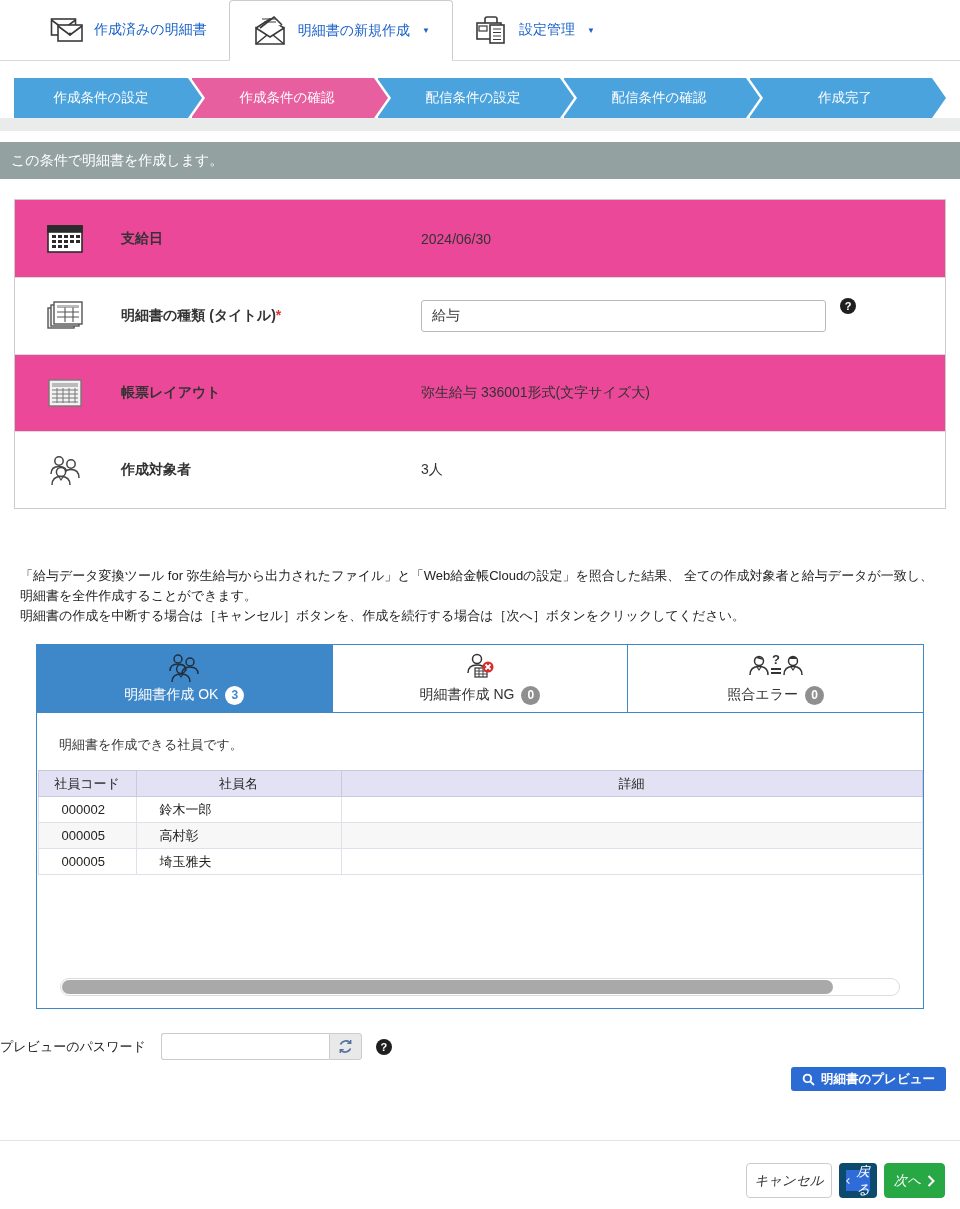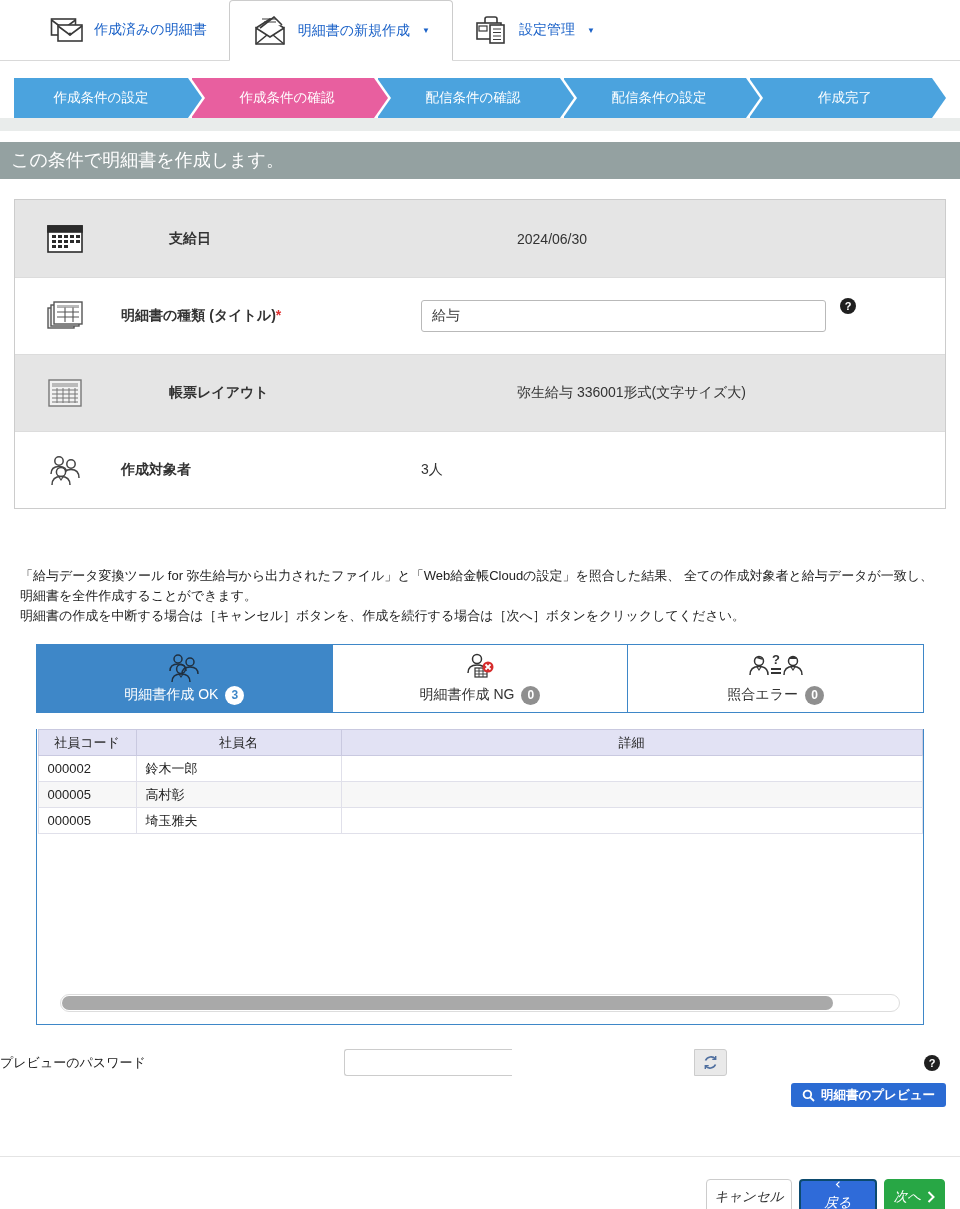--- a/index.html
+++ b/index.html
@@ -20,25 +20,25 @@
   .steps { display:flex; margin:17px 14px 0; height:40px; }
   .step { position:relative; flex:1; background:#4ba3de; color:#fff; display:flex; align-items:center; justify-content:center; font-size:13.5px; margin-right:4px; }
   .step:last-child { margin-right:14px; }
   .step::after { content:""; position:absolute; right:-14px; top:0; border-top:20px solid transparent; border-bottom:20px solid transparent; border-left:14px solid #4ba3de; z-index:2; }
   .step:not(:first-child)::before { content:""; position:absolute; left:-1px; top:0; border-top:20px solid transparent; border-bottom:20px solid transparent; border-left:14px solid #fff; z-index:1; }
   .step:not(:first-child) { padding-left:8px; }
   .step.active { background:#e85f9f; }
   .step.active::after { border-left-color:#e85f9f; }
   .steps-substrip { height:13px; background:#e9eceb; }
   
-  .banner { margin-top:11px; height:37px; background:#94a1a1; color:#fff; font-size:18px; line-height:37px; padding-left:11px; }
+  .banner { margin-top:11px; height:37px; background:#94a1a1; color:#fff; font-size:14px; line-height:37px; padding-left:11px; }
   
   .form-panel { margin:20px 14px 0; border:1px solid #ccc; }
   .form-row { position:relative; height:77px; display:flex; align-items:center; background:#fff; }
-  .form-row.alt { background:#e5e5e5;gap:48px; }
+  .form-row.alt { background:#ec4899; }
   .form-row + .form-row { border-top:1px solid #dcdcdc; }
   .form-row .ficon { margin-left:30px; width:40px; display:flex; justify-content:center; }
   .form-row .flabel { margin-left:36px; width:300px; font-weight:bold; font-size:14px; }
   .form-row .flabel .req { color:#e03131; }
   .form-row .fvalue { font-size:14px; }
   .title-input { width:405px; height:32px; border:1px solid #b9b9b9; border-radius:3px; padding:0 10px; font-size:14px; font-family:inherit; color:#333; }
   .help-dot { width:16px; height:16px; border-radius:50%; background:#1f1f1f; color:#fff; font-size:11px; font-weight:bold; display:inline-flex; align-items:center; justify-content:center; cursor:pointer; }
   .form-row .help-dot { position:absolute; right:89px; top:20px; }
   
   .desc { margin:57px 20px 0; font-size:13px; color:#222; line-height:20px; }
@@ -48,39 +48,39 @@
   .rtab { flex:1; border:1px solid #3e87c8; background:#fff; display:flex; flex-direction:column; align-items:center; justify-content:center; gap:3px; cursor:pointer; }
   .rtab + .rtab { border-left:none; }
   .rtab.active { background:#3e87c8; color:#fff; }
   .rlabel-row { display:flex; align-items:center; gap:7px; font-size:14px; }
   .cbadge { width:19px; height:19px; border-radius:50%; background:#8f8f8f; color:#fff; font-size:12px; font-weight:bold; display:flex; align-items:center; justify-content:center; }
   .rtab.active .cbadge { background:#fff; color:#3e87c8; }
   .result-panel { position:relative; border:1px solid #3e87c8; border-top:none; height:296px; background:#fff; }
   .panel-note { padding:23px 0 0 22px; font-size:13px; }
   .emp-table { margin:16px auto 0; width:840px; border-collapse:collapse; font-size:13px; table-layout:fixed; }
   .emp-table th { background:#e2e2f4; border:1px solid #c9c9e0; height:26px; font-weight:normal; text-align:center; color:#222; }
-  .emp-table td { border:1px solid #e0e0ea; height:26px; padding-left:9px; color:#222; }
+  .emp-table td { border:1px solid #e0e0ea; height:26px; padding-left:23px; color:#222; }
   .emp-table tr.odd td { background:#f7f7f7; }
   .col-code { width:98px; } .col-name { width:205px; } .col-detail { width:581px; }
   .hscroll { position:absolute; left:23px; right:23px; bottom:12px; height:18px; border:1px solid #ddd; border-radius:9px; background:#fff; }
   .hscroll .thumb { position:absolute; left:1px; top:1px; height:14px; width:92%; background:#a9a9a9; border-radius:8px; cursor:grab; }
   
-  .preview-row { display:flex; align-items:center; justify-content:space-between; margin:24px 20px 0 0; gap:0; }
+  .preview-row { display:flex; align-items:center; justify-content:flex-start; margin:24px 20px 0 0; gap:0; }
   .pw-label { font-size:13px; color:#222; margin-right:15px; }
   .pw-input { width:168px; height:27px; border:1px solid #ccc; border-right:none; border-radius:3px 0 0 3px; padding:0 8px; font-family:inherit; }
   .pw-refresh { width:33px; height:27px; border:1px solid #ccc; border-radius:0 3px 3px 0; background:#e9e9e9; display:flex; align-items:center; justify-content:center; cursor:pointer; }
   .preview-row .help-dot { margin-left:14px; }
   .preview-btn-row { display:flex; justify-content:flex-end; margin:7px 14px 0 0; }
   .preview-btn { display:flex; align-items:center; gap:6px; height:24px; padding:0 11px; background:#2b6bd3; border:none; border-radius:3px; color:#fff; font-size:12.5px; font-weight:bold; font-family:inherit; cursor:pointer; }
   
   .footer-divider { margin-top:49px; border-top:1px solid #e4e4e4; }
   .footer-buttons { display:flex; justify-content:flex-end; align-items:center; gap:7px; margin:22px 15px 0 0; }
   .btn { height:35px; border-radius:4px; font-size:13.5px; font-family:inherit; cursor:pointer; display:flex; align-items:center; justify-content:center; gap:6px;font-style:italic; }
   .btn-cancel { width:86px; background:#fff; border:1px solid #ccc; color:#333; }
-  .btn-back { width:78px; background:#2f6bd9; border:2px solid #0c4a6e; color:#fff;flex-direction:column; }
+  .btn-back { width:38px; background:#2f6bd9; border:7px solid #0c4a6e; color:#fff; }
   .btn-next { width:61px; background:#28a745; border:1px solid #28a745; color:#fff; }
   svg.ic { display:block; }
 </style>
 </head>
 <body>
 
 <header class="topnav">
   <div class="navtab">
     <span class="nicon">
       <svg class="ic" width="34" height="26" viewBox="0 0 34 26" fill="none" stroke="#3a3a3a" stroke-width="1.6">
@@ -117,22 +117,22 @@
       </svg>
     </span>
     <span class="nlabel">設定管理</span>
     <span class="caret">▼</span>
   </div>
 </header>
 
 <nav class="steps">
   <div class="step">作成条件の設定</div>
   <div class="step active">作成条件の確認</div>
+  <div class="step">配信条件の設定</div>
   <div class="step">配信条件の確認</div>
-  <div class="step">配信条件の設定</div>
   <div class="step">作成完了</div>
 </nav>
 <div class="steps-substrip"></div>
 
 <div class="banner">この条件で明細書を作成します。</div>
 
 <section class="form-panel">
   <div class="form-row alt">
     <span class="ficon">
       <svg class="ic" width="38" height="32" viewBox="0 0 38 32" fill="none" stroke="#2b2b2b" stroke-width="1.6">
@@ -256,20 +256,21 @@
         </svg>
       </span>
       <span class="rlabel-row">
         <span>照合エラー</span>
         <span class="cbadge">0</span>
       </span>
     </div>
   </div>
 
   <div class="result-panel">
+    <div class="panel-note">明細書を作成できる社員です。</div>
     <table class="emp-table">
       <thead>
         <tr>
           <th class="col-code">社員コード</th>
           <th class="col-name">社員名</th>
           <th class="col-detail">詳細</th>
         </tr>
       </thead>
       <tbody>
         <tr>

